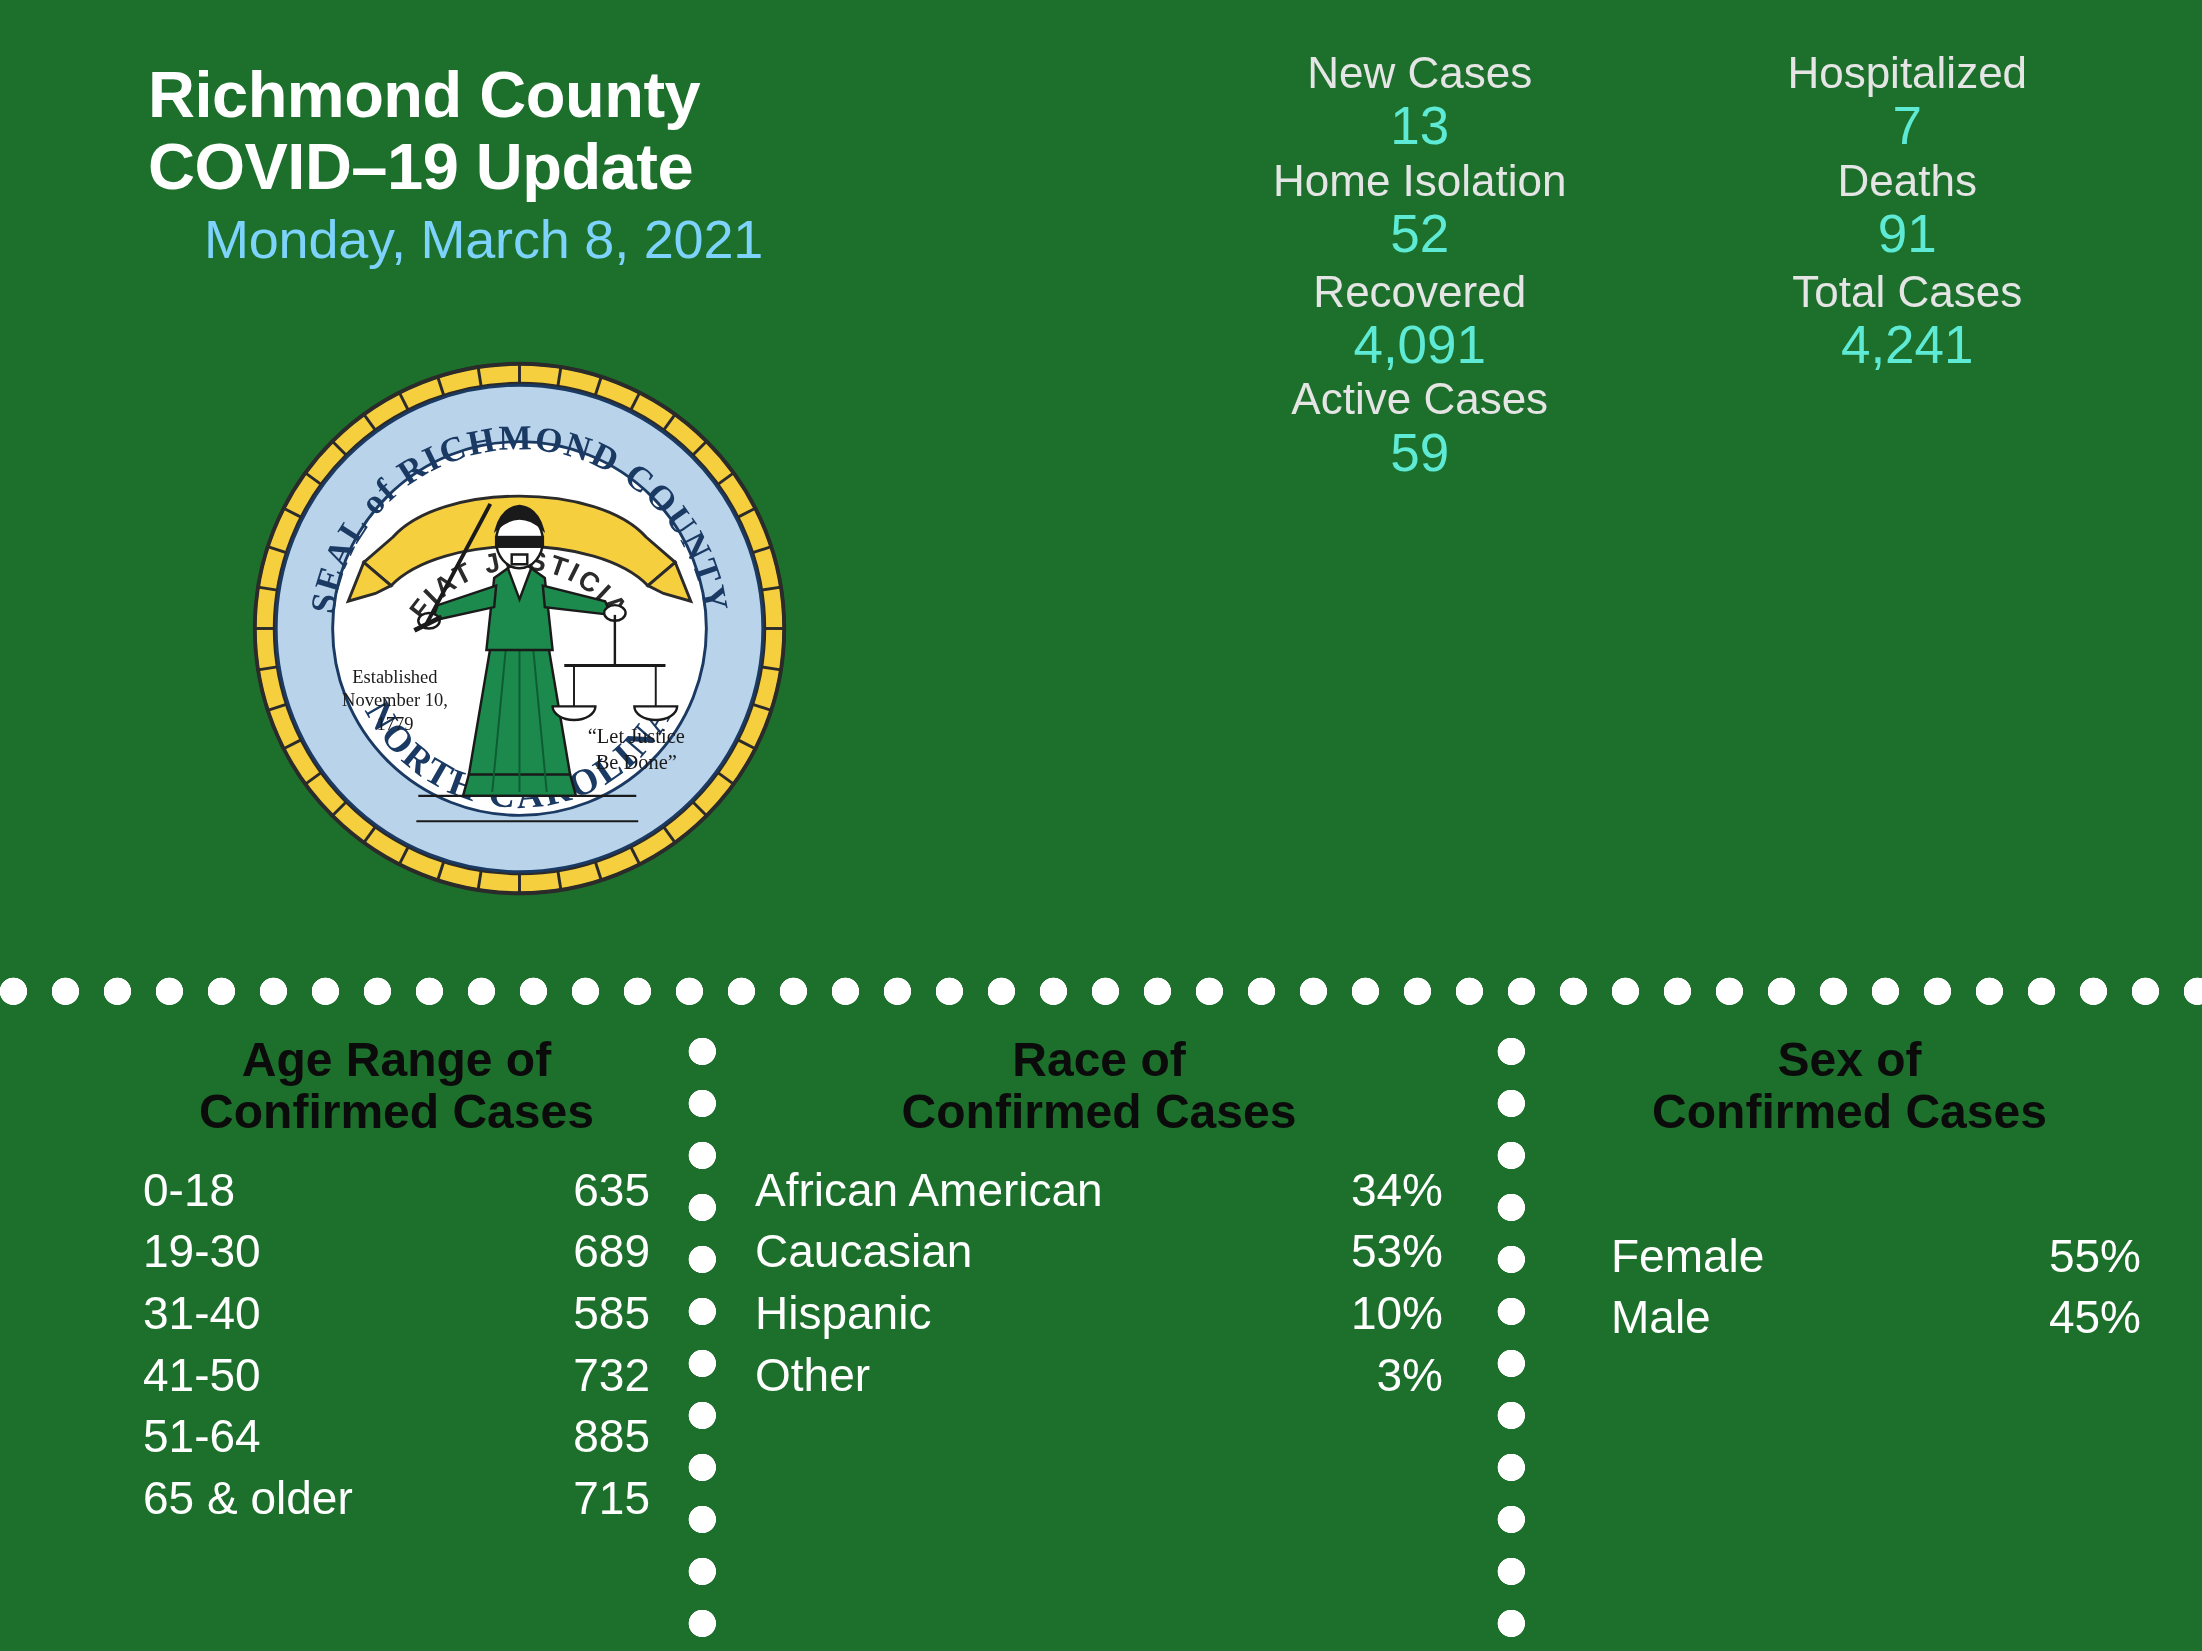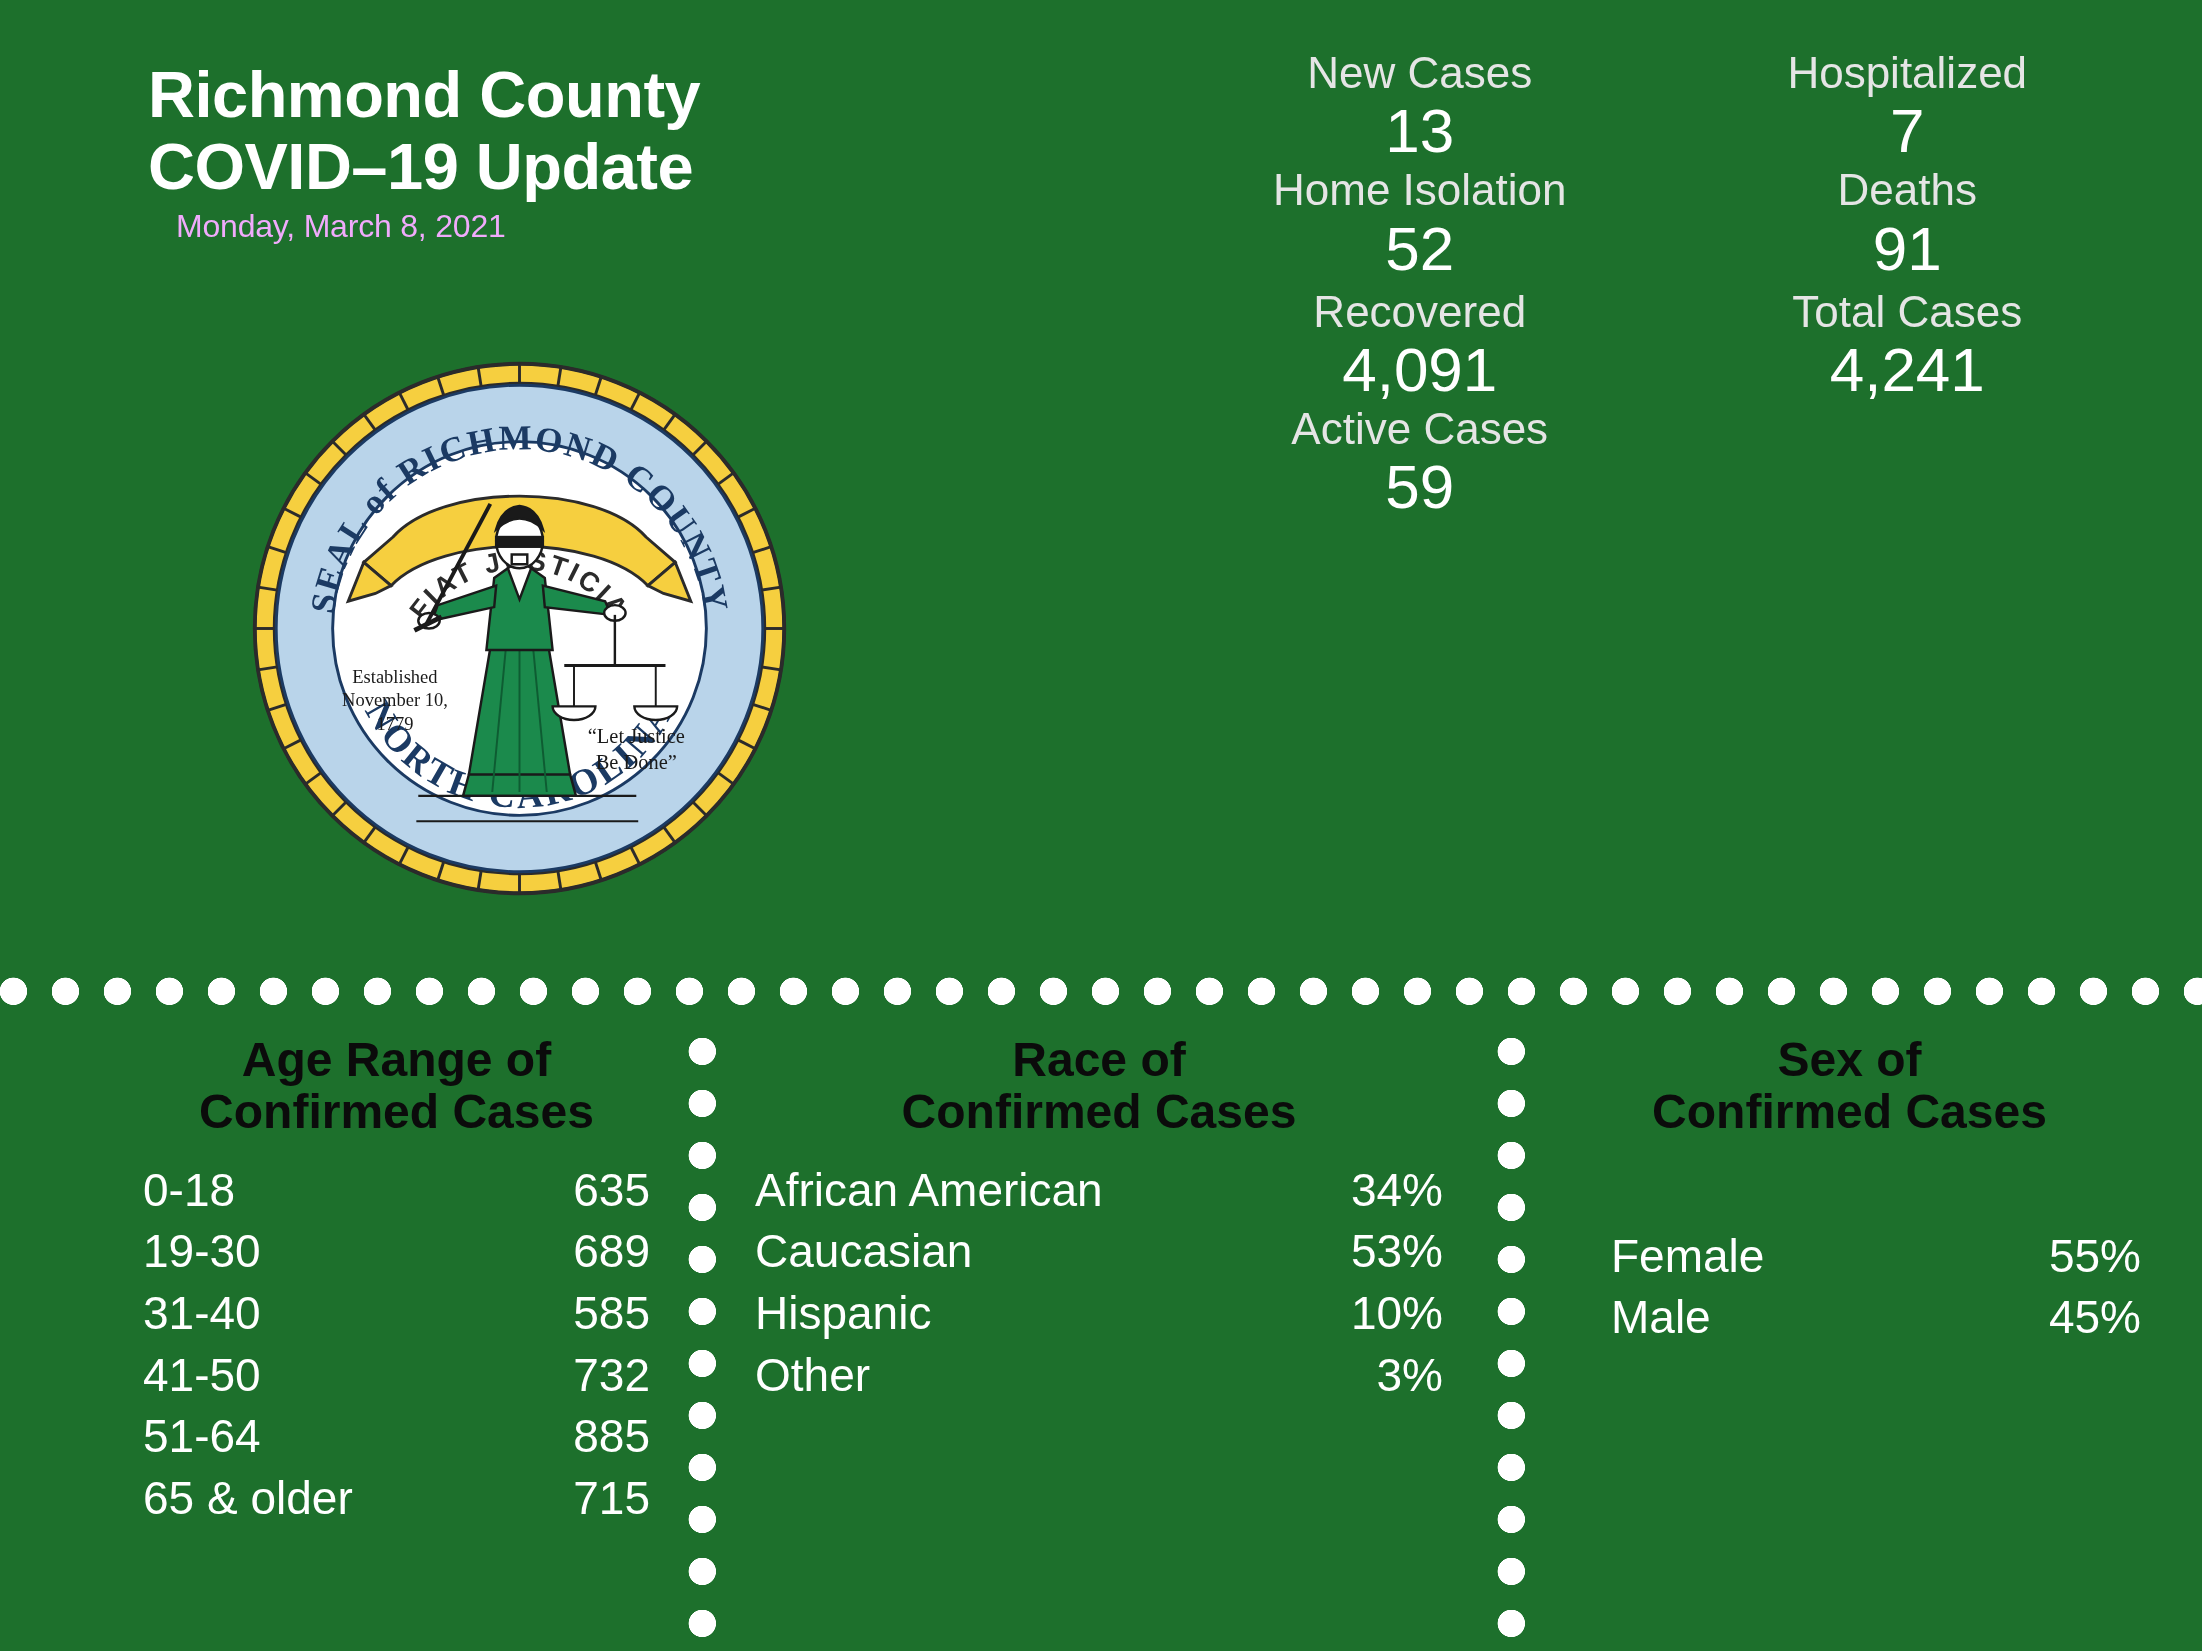--- a/index.html
+++ b/index.html
@@ -16,47 +16,47 @@
   .title-block { position:absolute; left:148px; top:59px; width:860px; }
   .title-line {
     color:#ffffff;
     font-size:65px;
     font-weight:700;
     line-height:1.10;
     letter-spacing:-0.5px;
     white-space:nowrap;
   }
   .date-line {
-    color:#f0abfc;
-    font-size:32px;
+    color:#7dd3fc;
+    font-size:54px;
     font-weight:400;
     margin-top:5.7px;
-    margin-left:28px;
+    margin-left:56px;
     letter-spacing:-0.2px;
     white-space:nowrap;
   }
 
   
   .seal-wrap { position:absolute; left:247px; top:356px; width:545px; height:545px; }
   .seal-wrap svg { width:100%; height:100%; display:block; }
 
   
   .stats { position:absolute; left:1176px; top:48px; width:975px; }
   .stat-row { display:flex; width:100%; }
   .stat-cell { width:50%; text-align:center; }
   .stat-label {
     color:#e5e5e5;
     font-size:44px;
     font-weight:400;
     line-height:1.12;
     white-space:nowrap;
   }
   .stat-value {
-    color:#ffffff;
-    font-size:62px;
+    color:#5eead4;
+    font-size:53px;
     font-weight:400;
     line-height:1.10;
     white-space:nowrap;
   }
   .gap-sm { height:3.8px; }
 
   
   .hdots {
     position:absolute;
     left:0; top:977px;

